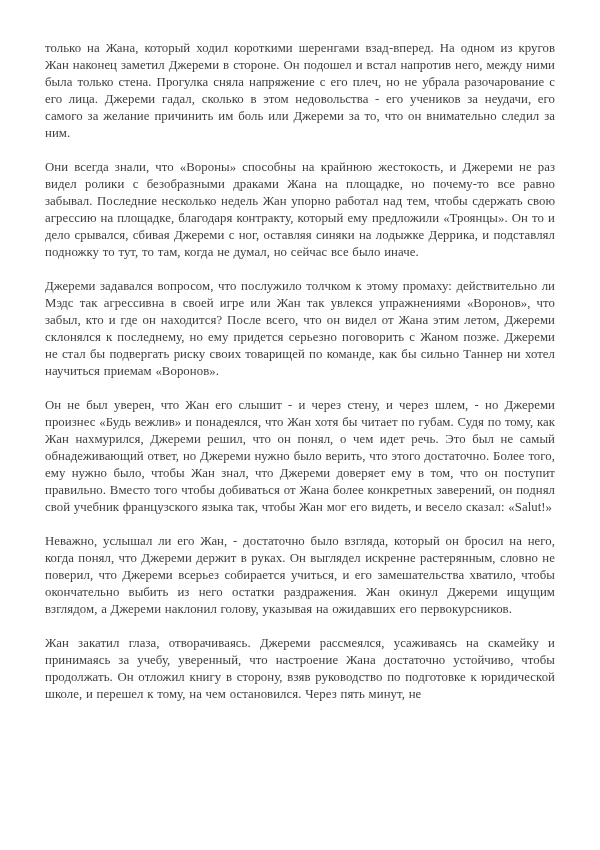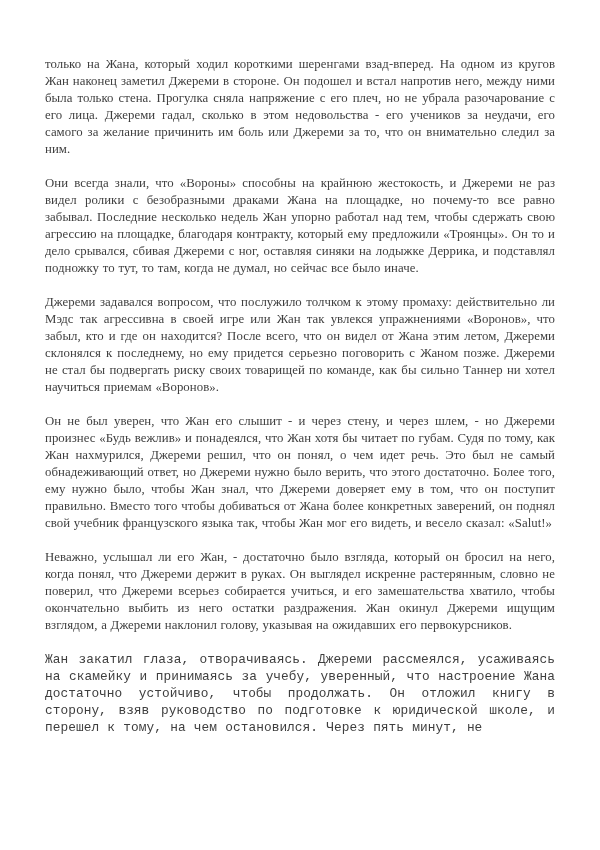--- a/index.html
+++ b/index.html
@@ -9,40 +9,39 @@
   body {
     width: 600px;
     height: 850px;
     background: var(--bg-color, #ffffff);
     overflow: hidden;
   }
   .page {
     box-sizing: border-box;
     width: 600px;
     height: 850px;
-    padding: 56px 45px 30px 45px;
+    padding: 40px 45px 30px 45px;
     background: var(--bg-color, #ffffff);
     font-family: "Liberation Serif", "DejaVu Serif", serif;
     color: var(--text-color, #3e3e3e);
   }
   .page p {
     margin: 0 0 17px 0;
     font-size: 12.8px;
     line-height: 17px;
     text-align: justify;
     text-justify: inter-word;
     letter-spacing: 0.05px;
     word-spacing: 0.5px;
   }
   .page p.bold {
     font-weight: bold;
   }
   .page p:last-child {
     margin-bottom: 2px;
-    font-family: Liberation Mono, monospace;
   }
 </style>
 </head>
 <body>
 
 <div class="page">
   <p>только на Жана, который ходил короткими шеренгами взад-вперед. На одном из кругов Жан наконец заметил Джереми в стороне. Он подошел и встал напротив него, между ними была только стена. Прогулка сняла напряжение с его плеч, но не убрала разочарование с его лица. Джереми гадал, сколько в этом недовольства - его учеников за неудачи, его самого за желание причинить им боль или Джереми за то, что он внимательно следил за ним.</p>
   <p>Они всегда знали, что «Вороны» способны на крайнюю жестокость, и Джереми не раз видел ролики с безобразными драками Жана на площадке, но почему-то все равно забывал. Последние несколько недель Жан упорно работал над тем, чтобы сдержать свою агрессию на площадке, благодаря контракту, который ему предложили «Троянцы». Он то и дело срывался, сбивая Джереми с ног, оставляя синяки на лодыжке Деррика, и подставлял подножку то тут, то там, когда не думал, но сейчас все было иначе.</p>
   <p>Джереми задавался вопросом, что послужило толчком к этому промаху: действительно ли Мэдс так агрессивна в своей игре или Жан так увлекся упражнениями «Воронов», что забыл, кто и где он находится? После всего, что он видел от Жана этим летом, Джереми склонялся к последнему, но ему придется серьезно поговорить с Жаном позже. Джереми не стал бы подвергать риску своих товарищей по команде, как бы сильно Таннер ни хотел научиться приемам «Воронов».</p>
   <p>Он не был уверен, что Жан его слышит - и через стену, и через шлем, - но Джереми произнес «Будь вежлив» и понадеялся, что Жан хотя бы читает по губам. Судя по тому, как Жан нахмурился, Джереми решил, что он понял, о чем идет речь. Это был не самый обнадеживающий ответ, но Джереми нужно было верить, что этого достаточно. Более того, ему нужно было, чтобы Жан знал, что Джереми доверяет ему в том, что он поступит правильно. Вместо того чтобы добиваться от Жана более конкретных заверений, он поднял свой учебник французского языка так, чтобы Жан мог его видеть, и весело сказал: «Salut!»</p>

